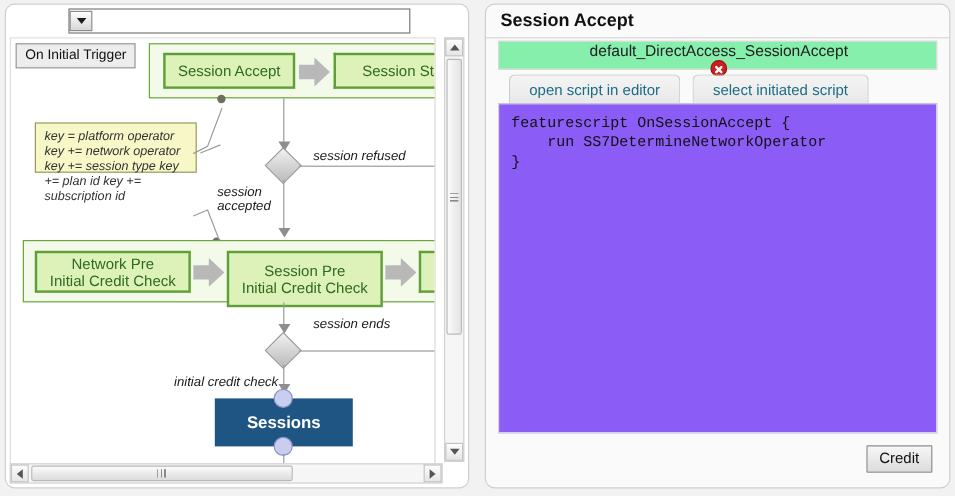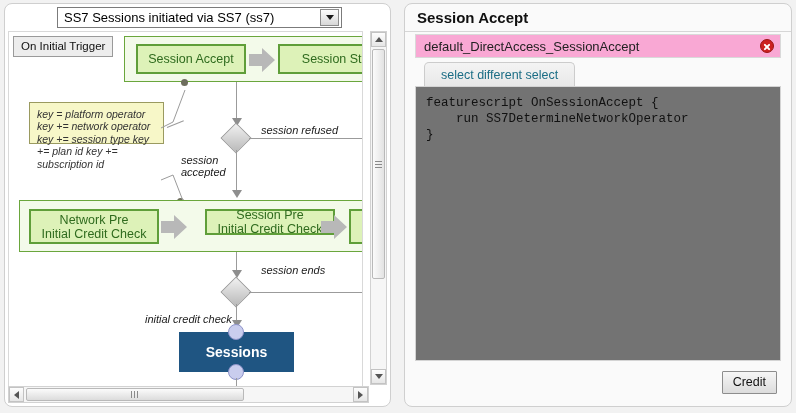--- a/index.html
+++ b/index.html
@@ -159,23 +159,24 @@
     box-sizing:border-box;overflow:hidden;
   }
   .rp-title{
     position:absolute;left:0;top:0;right:0;height:28px;
     display:flex;align-items:center;padding-left:12px;
     font-size:15px;font-weight:bold;color:#111;
     border-bottom:1px solid #d6d6d6;box-sizing:border-box;
   }
   .rp-subbar{
     position:absolute;left:10px;right:10px;top:30px;height:24px;
-    background:#f9a8d4;border:1px solid #d9d9d9;box-sizing:border-box;
+    background:#86efac;border:1px solid #d9d9d9;box-sizing:border-box;
     display:flex;align-items:center;justify-content:space-between;
     padding:0 6px 0 8px;
+    flex-direction:column;
   }
   .rp-subbar .scriptname{font-size:13px;color:#222;}
   .x-icon{
     width:14px;height:14px;border-radius:50%;
     background:#cc2020;border:1px solid #9b1414;box-sizing:border-box;
     position:relative;flex:0 0 auto;
   }
   .x-icon:before,.x-icon:after{
     content:"";position:absolute;left:2px;top:5.5px;width:8px;height:2px;
     background:#fff;border-radius:1px;
@@ -189,21 +190,21 @@
   .tab{
     padding:5px 16px 6px 16px;
     background:linear-gradient(#f4f4f4,#e7e7e7);
     border:1px solid #cccccc;border-bottom:none;
     border-radius:5px 5px 0 0;
     font-size:12.5px;color:#1b6d85;white-space:nowrap;
   }
 
   .code-area{
     position:absolute;left:10px;right:10px;top:82px;bottom:45px;
-    background:#737373;border:1px solid #d4d4d4;box-sizing:border-box;
+    background:#8b5cf6;border:1px solid #d4d4d4;box-sizing:border-box;
     padding:8px 10px;
     font-family:"Liberation Mono", monospace;
     font-size:12.5px;line-height:16px;color:#111;
     white-space:pre;overflow:hidden;
   }
   .close-btn{
     position:absolute;right:14px;bottom:12px;
     min-width:48px;padding:3px 10px 4px 10px;text-align:center;
     background:linear-gradient(#f6f6f6,#dcdcdc);
     border:1px solid #8d8d8d;box-sizing:border-box;
@@ -212,21 +213,20 @@
 </style>
 </head>
 <body>
 
 <div class="root">
 
   <div class="left-panel">
 
     <div class="selector-row">
       <div class="combo">
-        <div class="combo-text">SS7 Sessions initiated via SS7 (ss7)</div>
         <div class="combo-arrow">
             <i></i>
           </div>
       </div>
     </div>
 
     <div class="canvas-wrap">
       <div class="canvas">
 
         <div class="trigger-tab">On Initial Trigger</div>
@@ -271,21 +271,21 @@
         <div class="arrowhead" style="left:223px;top:158px;"></div>
 
         <div class="lane" style="left:10px;top:168px;width:405px;height:52px;"></div>
         <div class="node" style="left:20px;top:177px;width:130px;height:35px;">Network Pre
 Initial Credit Check</div>
         <div class="fat-arrow" style="left:152px;top:183px;">
           <svg width="26" height="24" viewBox="0 0 26 24">
               <polygon points="0,6 13,6 13,0 26,12 13,24 13,18 0,18" fill="#b8b8b8"></polygon>
             </svg>
         </div>
-        <div class="node" style="left:196px;top:177px;width:130px;height:26px;">Session Pre
+        <div class="node" style="left:180px;top:177px;width:130px;height:47px;">Session Pre
 Initial Credit Check</div>
         <div class="fat-arrow" style="left:312px;top:183px;">
           <svg width="26" height="24" viewBox="0 0 26 24">
               <polygon points="0,6 13,6 13,0 26,12 13,24 13,18 0,18" fill="#b8b8b8"></polygon>
             </svg>
         </div>
         <div class="node cut" style="left:340px;top:177px;width:75px;height:35px;">S
 Initi</div>
 
         <div class="conn v" style="left:227px;top:220px;height:22px;"></div>
@@ -334,21 +334,22 @@
 
   <div class="right-panel">
     <div class="rp-title">Session Accept</div>
 
     <div class="rp-subbar">
       <span class="scriptname">default_DirectAccess_SessionAccept</span>
       <span class="x-icon"></span>
     </div>
 
     <div class="tabs">
-      <div class="tab">select different select</div>
+      <div class="tab">open script in editor</div>
+      <div class="tab">select initiated script</div>
     </div>
 
     <div class="code-area">featurescript OnSessionAccept {
     run SS7DetermineNetworkOperator
 }</div>
 
     <div class="close-btn">Credit</div>
   </div>
 
 </div>

